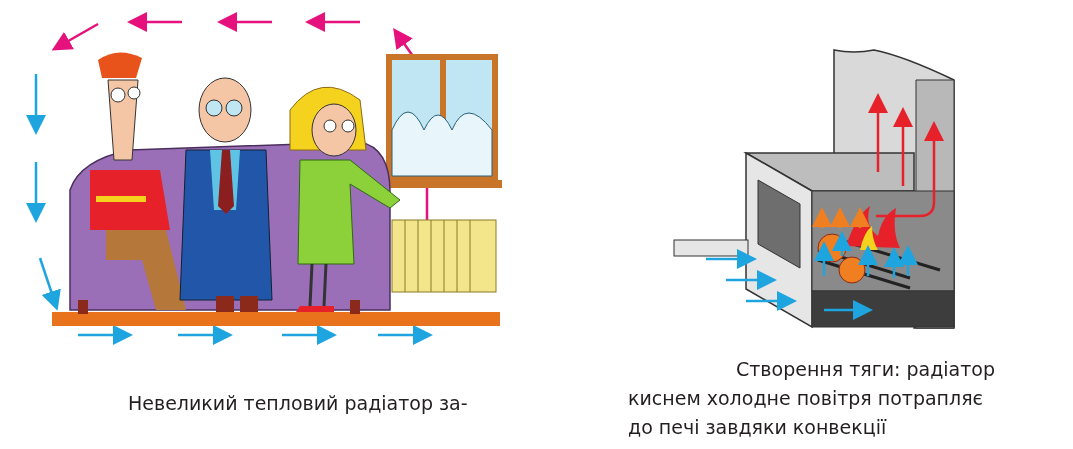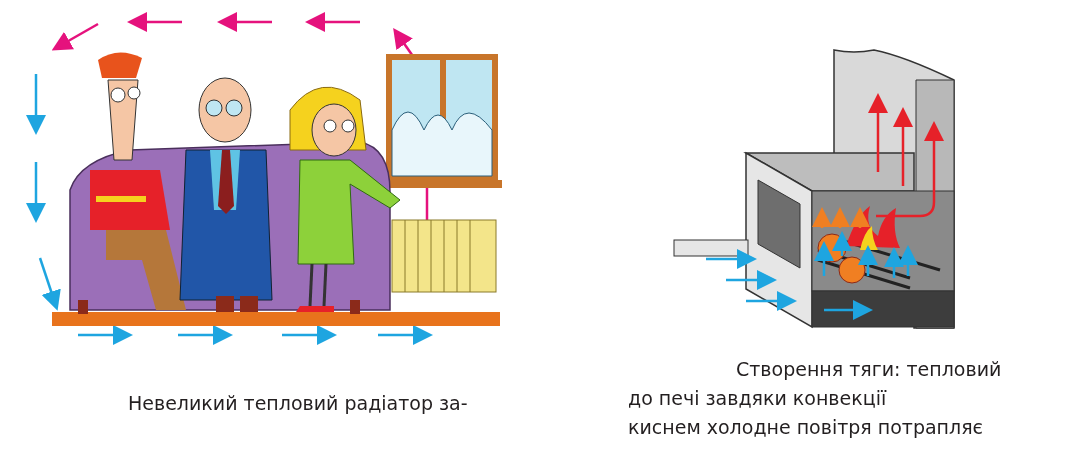--- a/index.html
+++ b/index.html
@@ -169,16 +169,16 @@
       <line x1="234" y1="238" x2="234" y2="212" marker-end="url(#mBl)"></line>
       <line x1="248" y1="236" x2="248" y2="210" marker-end="url(#mBl)"></line>
     </g>
   </svg>
 </div>
 
 <div class="caption" id="cap-left">
   <span class="line l1">Невеликий тепловий радіатор за-</span>
 </div>
 <div class="caption" id="cap-right">
-  <span class="line l1">Створення тяги: тепловий</span>
+  <span class="line l1">Створення тяги: радіатор</span>
+  <span class="line">киснем холодне повітря потрапляє</span>
   <span class="line">до печі завдяки конвекції</span>
-  <span class="line">киснем холодне повітря потрапляє</span>
 </div>
 
 </body></html>

